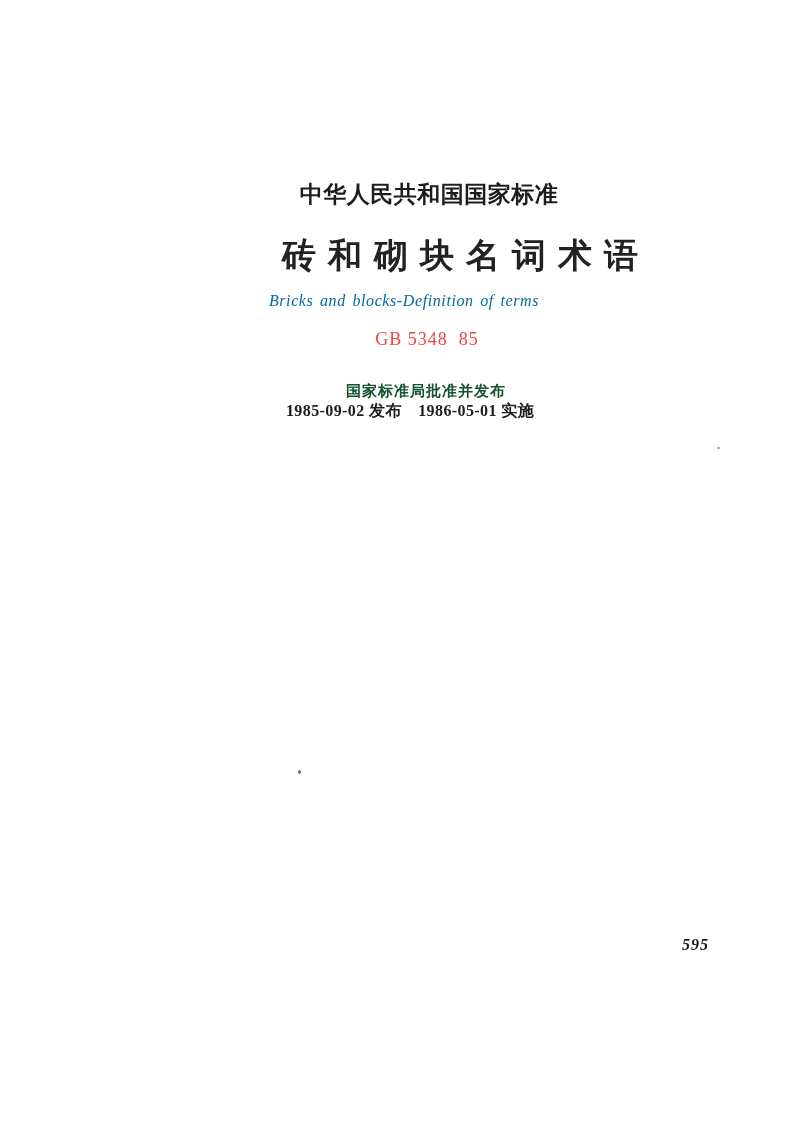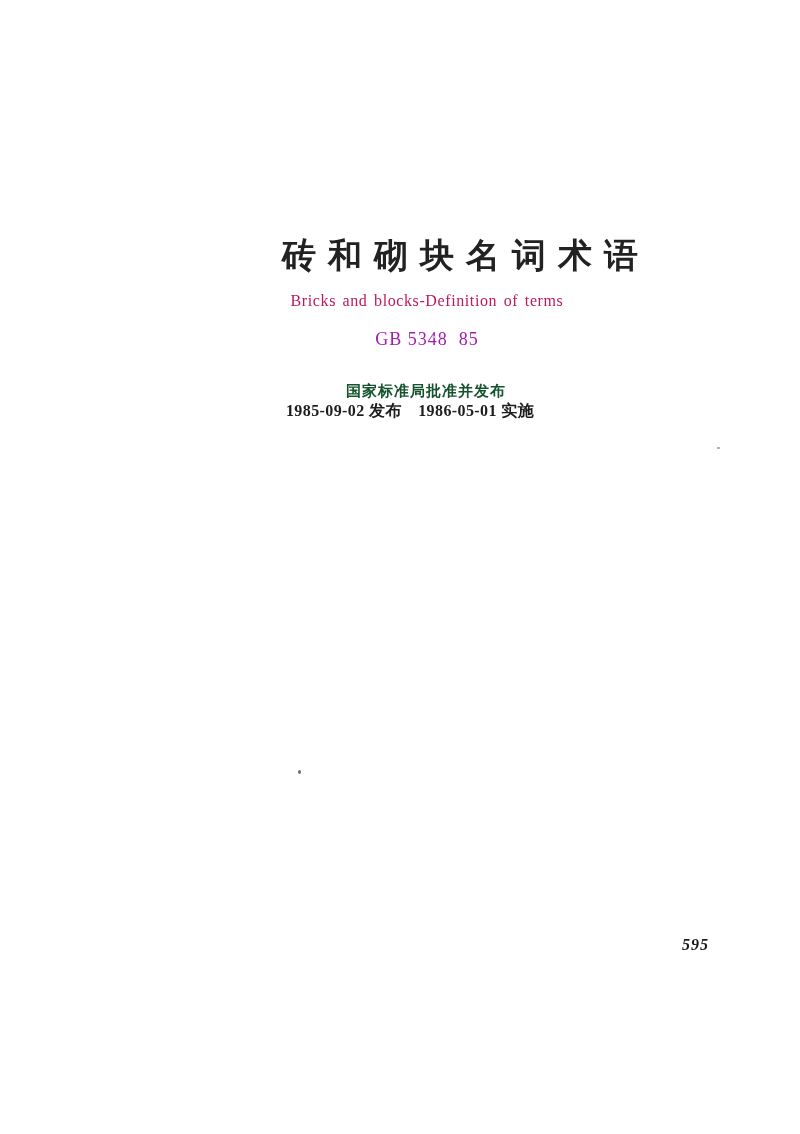--- a/index.html
+++ b/index.html
@@ -39,35 +39,36 @@
     left: 430px;
     top: 239px;
     font-size: 34px;
     font-weight: bold;
     letter-spacing: 12px;
     font-family: "Liberation Serif", "DejaVu Serif", serif;
     color: #222222;
     margin-left: 36px;
   }
   .subtitle-en {
-    left: 427px;
+    left: 404px;
     top: 293px;
     font-size: 16px;
     letter-spacing: 0.6px;
     word-spacing: 2px;
     font-family: "Liberation Serif", "DejaVu Serif", serif;
-    color: #be185d;
+    color: #0369a1;
+    font-style: italic;
   }
   .std-number {
     left: 427px;
     top: 330px;
     font-size: 18px;
     letter-spacing: 1px;
     font-family: "Liberation Serif", "DejaVu Serif", serif;
-    color: #a21caf;
+    color: #ef4444;
   }
   .issuer-cn {
     left: 426px;
     top: 383px;
     font-size: 15px;
     font-weight: bold;
     letter-spacing: 1px;
     font-family: "Liberation Sans", "DejaVu Sans", sans-serif;
     color: #14532d;
   }
@@ -100,20 +101,21 @@
   .speck-a { left: 717px; top: 447px; width: 3px; height: 2px; background: #9a9a9a; }
   .speck-b { left: 298px; top: 770px; width: 3px; height: 4px; background: #6f6f6f; }
   .speck-c { left: 432px; top: 336px; width: 4px; height: 2px; background: #c9c9c9; }
   .speck-d { left: 440px; top: 336px; width: 3px; height: 2px; background: #cfcfcf; }
 </style>
 </head>
 <body>
 
 <div class="page">
 
+  <div class="line heading-cn">中华人民共和国国家标准</div>
 
   <div class="line title-cn">砖和砌块名词术语</div>
 
   <div class="line subtitle-en">Bricks and blocks-Definition of terms</div>
 
   <div class="line std-number">GB 5348  85</div>
 
   <div class="line issuer-cn">国家标准局批准并发布</div>
 
   <div class="line dates-cn">1985-09-02 发布　1986-05-01 实施</div>

